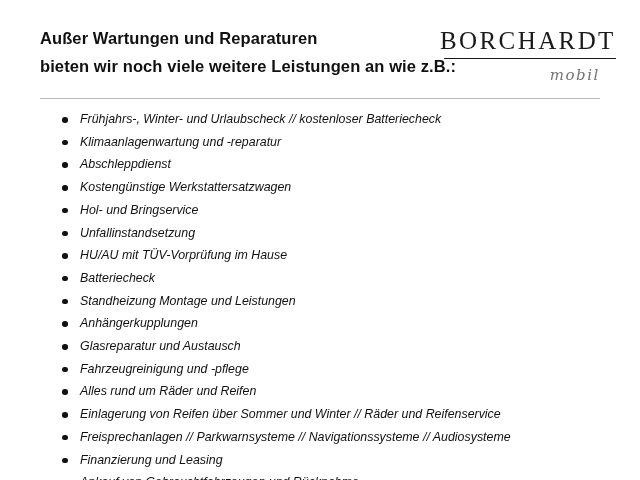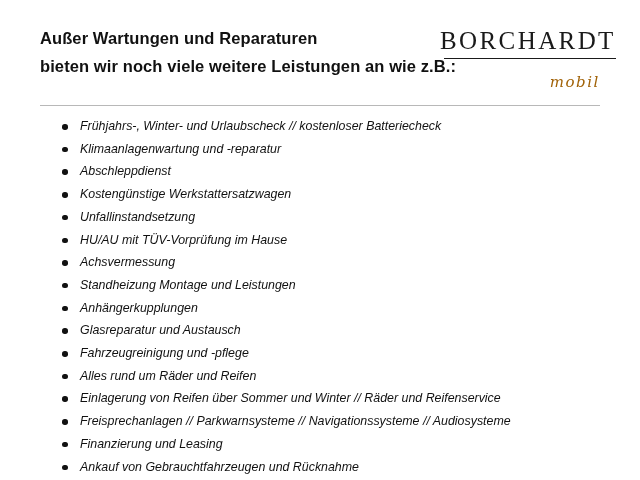--- a/index.html
+++ b/index.html
@@ -57,22 +57,22 @@
     background: #1a1a1a;
     margin-top: 5px;
     width: 172px;
     margin-left: auto;
   }
   .brand-sub {
     font-family: "DejaVu Serif", serif;
     font-style: italic;
     font-size: 15px;
     letter-spacing: 1.5px;
-    color: #a16207;
-    margin-top: 14px;
+    color: #737373;
+    margin-top: 7px;
     margin-right: 16px;
   }
   .divider {
     margin: 14px 40px 0 40px;
     height: 1px;
     background: #b8b8b8;
   }
   .services {
     margin: 14px 0 0 0;
     padding: 0 40px 0 62px;
@@ -116,23 +116,24 @@
     </div>
   </div>
 
   <div class="divider"></div>
 
   <ul class="services">
     <li class="service-item">Frühjahrs-, Winter- und Urlaubscheck // kostenloser Batteriecheck</li>
     <li class="service-item">Klimaanlagenwartung und -reparatur</li>
     <li class="service-item">Abschleppdienst</li>
     <li class="service-item">Kostengünstige Werkstattersatzwagen</li>
+    <li class="service-item">Hol- und Bringservice</li>
     <li class="service-item">Unfallinstandsetzung</li>
     <li class="service-item">HU/AU mit TÜV-Vorprüfung im Hause</li>
-    <li class="service-item">Achsvermessung</li>
+    <li class="service-item">Batteriecheck</li>
     <li class="service-item">Standheizung Montage und Leistungen</li>
     <li class="service-item">Anhängerkupplungen</li>
     <li class="service-item">Glasreparatur und Austausch</li>
     <li class="service-item">Fahrzeugreinigung und -pflege</li>
     <li class="service-item">Alles rund um Räder und Reifen</li>
     <li class="service-item">Einlagerung von Reifen über Sommer und Winter // Räder und Reifenservice</li>
     <li class="service-item">Freisprechanlagen // Parkwarnsysteme // Navigationssysteme // Audiosysteme</li>
     <li class="service-item">Finanzierung und Leasing</li>
     <li class="service-item">Ankauf von Gebrauchtfahrzeugen und Rücknahme</li>
 

